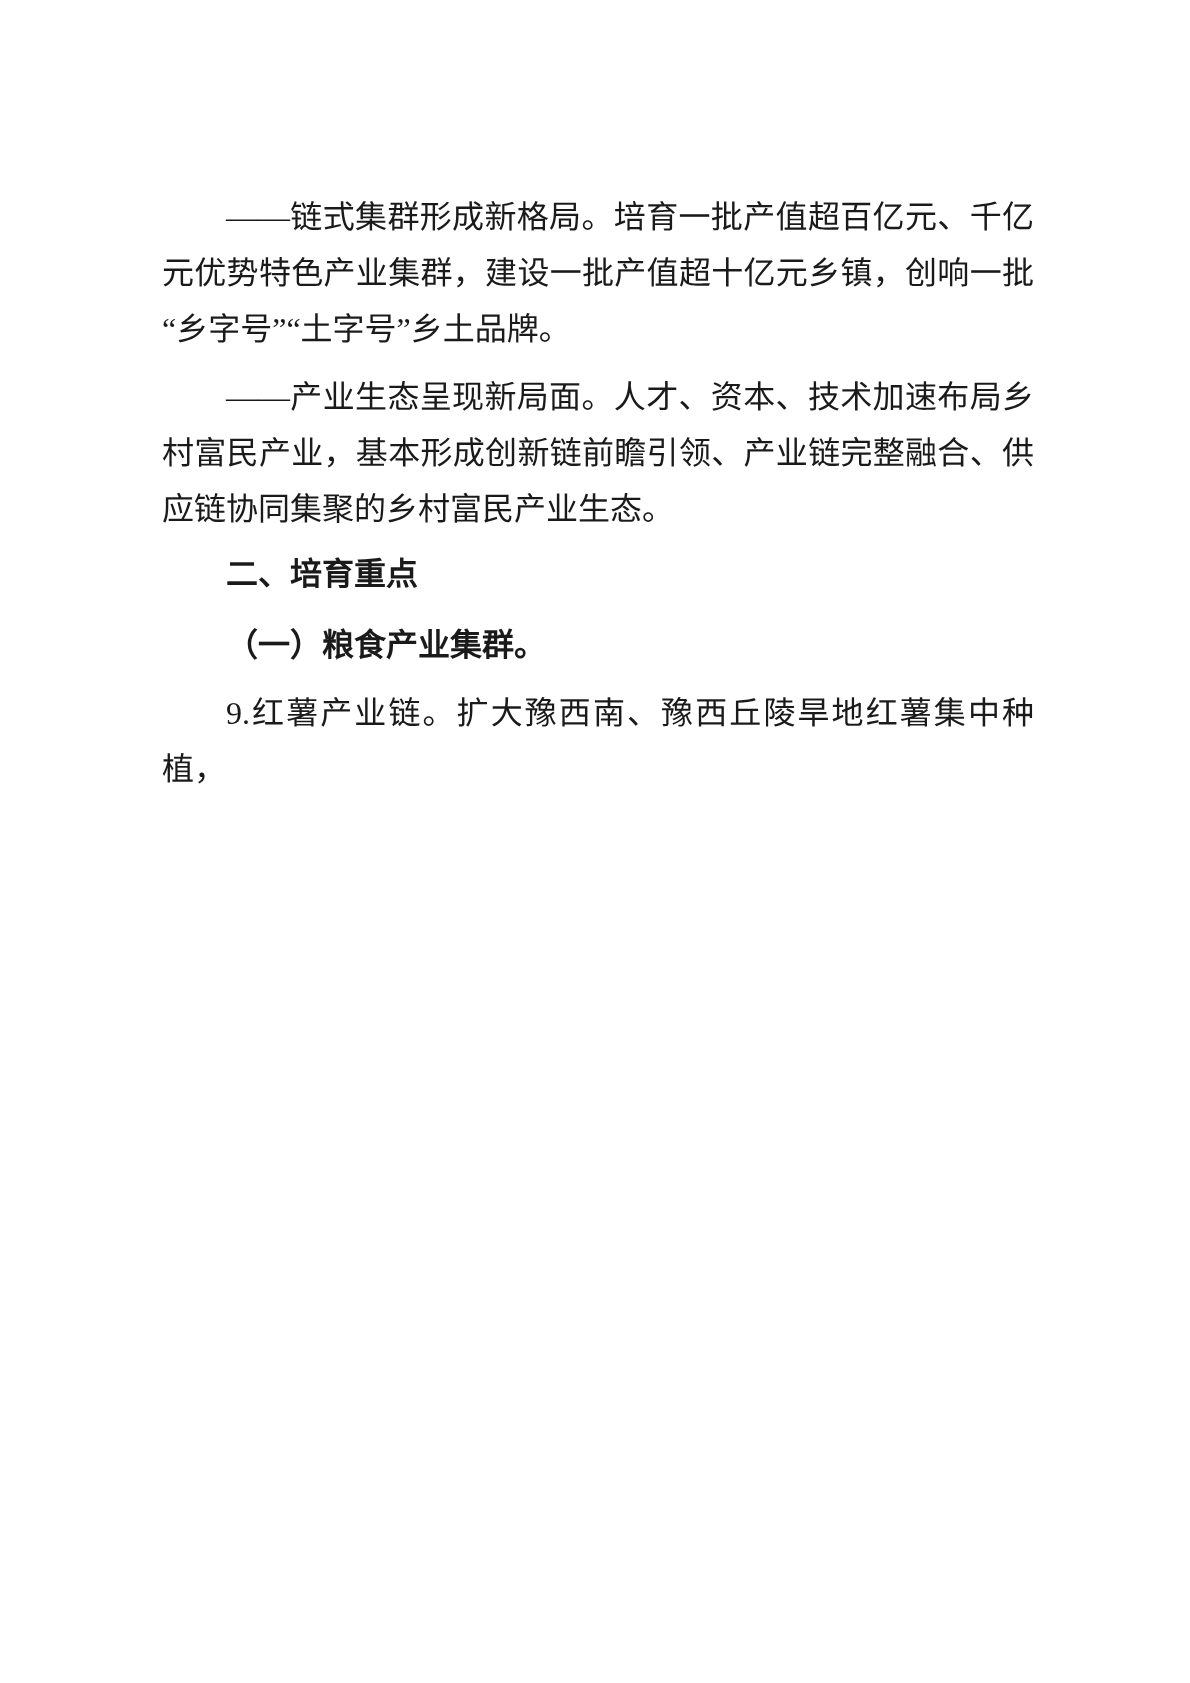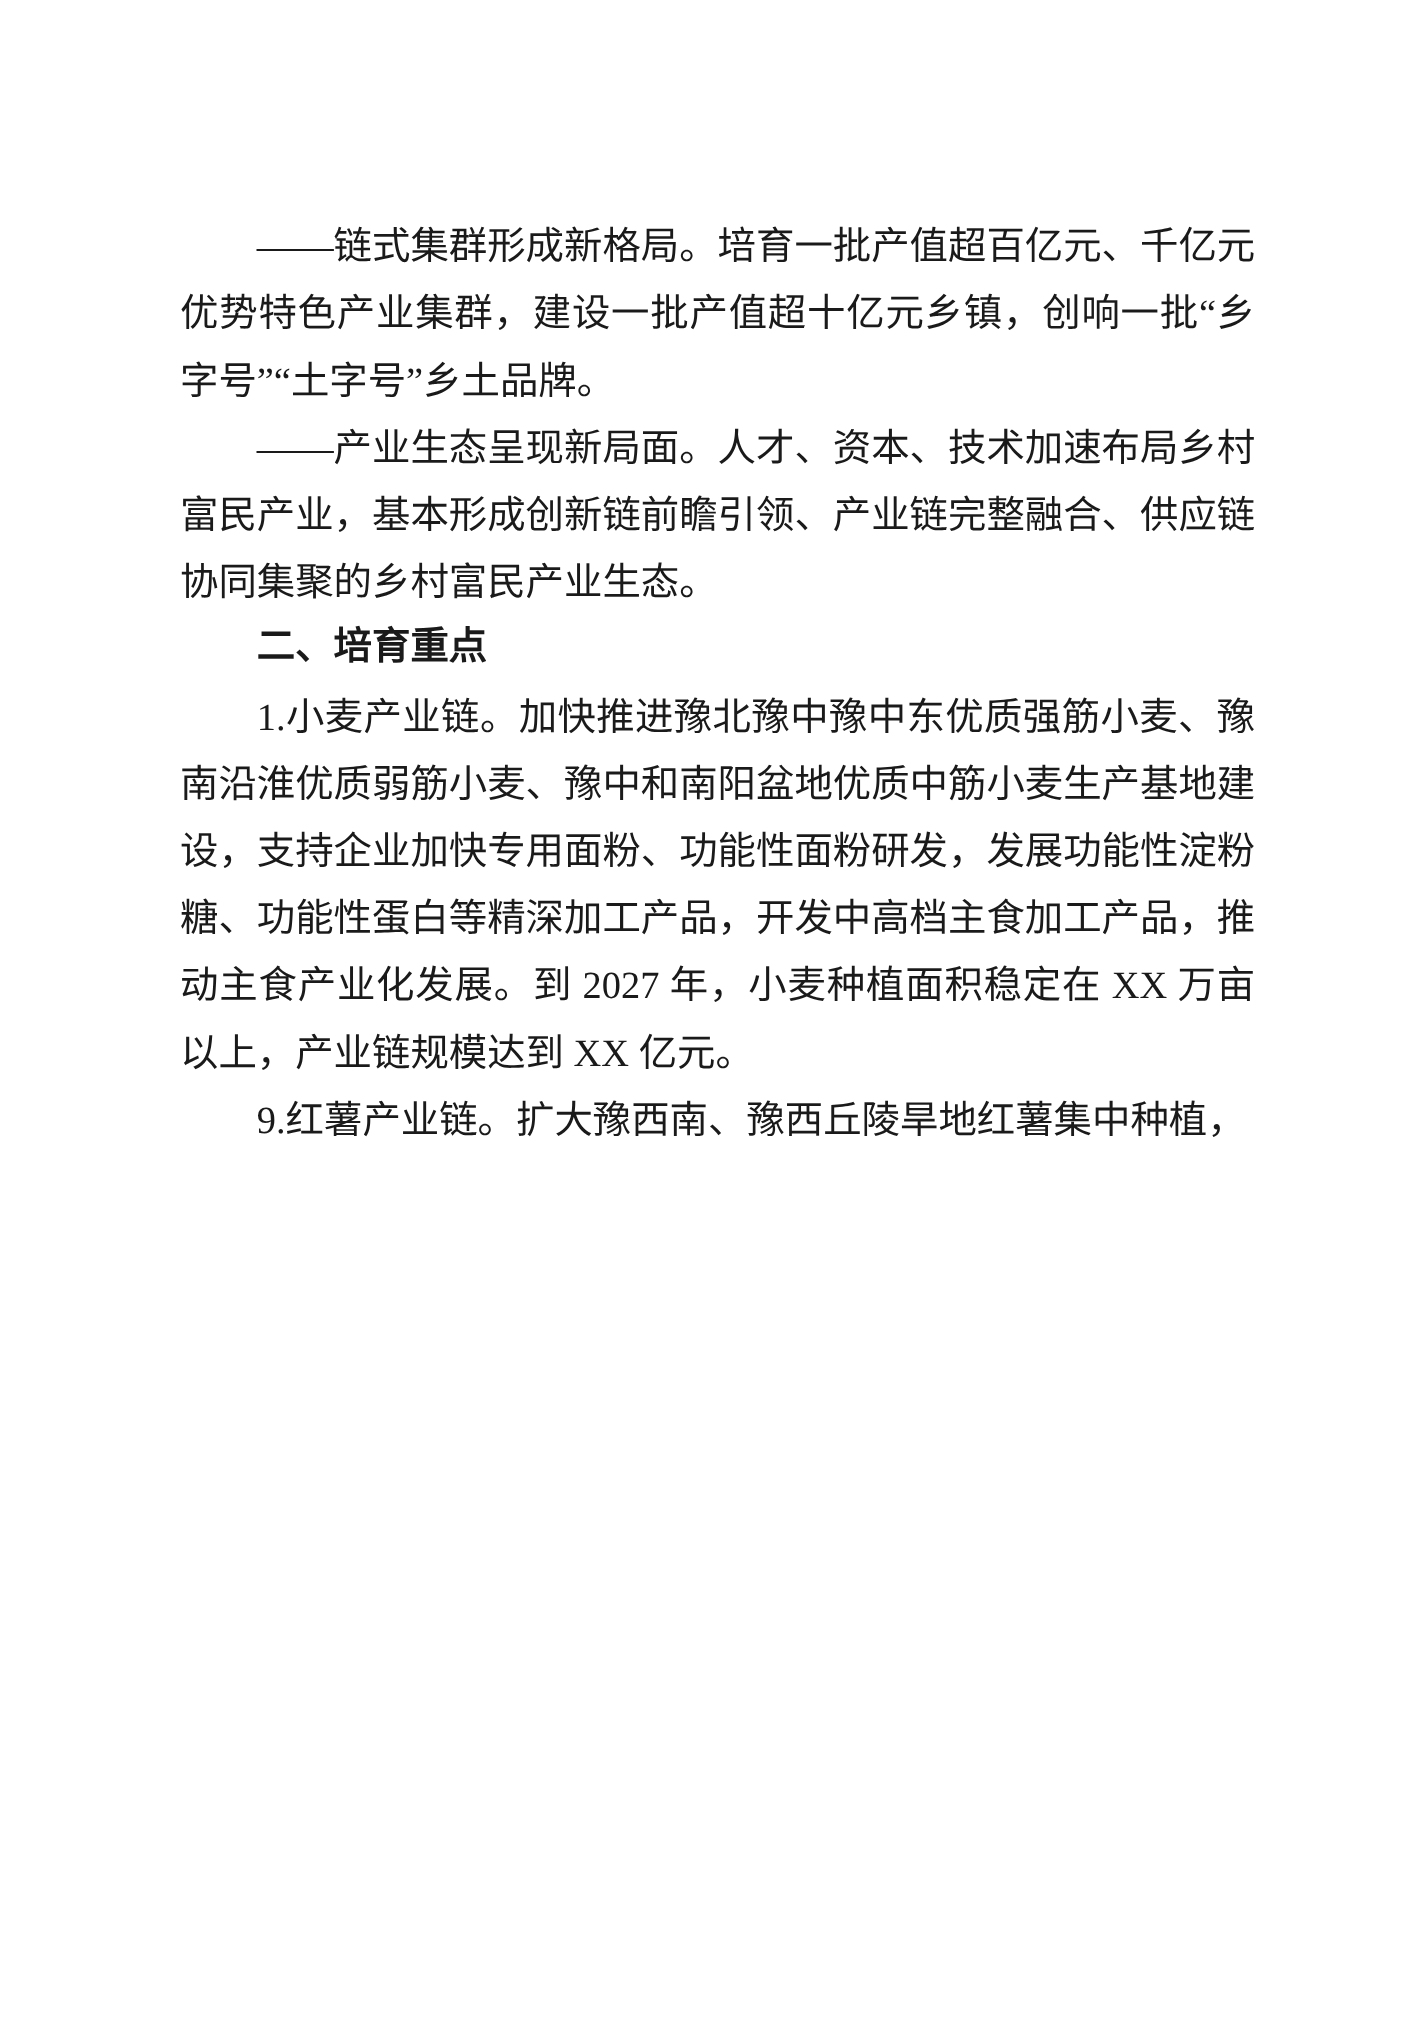--- a/index.html
+++ b/index.html
@@ -14,21 +14,21 @@
     background: #ffffff;
     overflow: hidden;
   }
   .content {
     position: absolute;
     left: 150px;
     top: 177px;
     width: 896px;
   }
   .para {
-    margin: 0;
+    margin: 12px;
     padding: 0;
     font-family: "Liberation Serif", "DejaVu Serif", serif;
     font-size: 32px;
     line-height: 56px;
     color: #1a1a1a;
     text-align: justify;
     text-justify: inter-ideograph;
     text-indent: 2em;
     letter-spacing: 0;
     word-break: break-all;
@@ -44,16 +44,16 @@
   }
 </style>
 </head>
 <body>
 
 <div class="page">
   <div class="content">
     <p class="para">——链式集群形成新格局。培育一批产值超百亿元、千亿元优势特色产业集群，建设一批产值超十亿元乡镇，创响一批“乡字号”“土字号”乡土品牌。</p>
     <p class="para">——产业生态呈现新局面。人才、资本、技术加速布局乡村富民产业，基本形成创新链前瞻引领、产业链完整融合、供应链协同集聚的乡村富民产业生态。</p>
     <p class="para heading-1">二、培育重点</p>
-    <p class="para">1.小麦产业链。加快推进豫北豫中豫中东优质强筋小麦、豫南沿淮优质弱筋小麦、豫中和南阳盆地优质中筋小麦生产基地建设，支持企业加快专用面粉、功能性面粉研发，发展功能性淀粉糖、功能性蛋白等精深加工产品，开发中高档主食加工产品，推动主食产业化发展。到 2027 年，小麦种植面积稳定在 XX 万亩以上，产业链规模达到 XX 亿元。</p>
+    <p class="para heading-2">（一）粮食产业集群。</p>
     <p class="para">9.红薯产业链。扩大豫西南、豫西丘陵旱地红薯集中种植，</p>
   </div>
 </div>
 
 </body></html>

